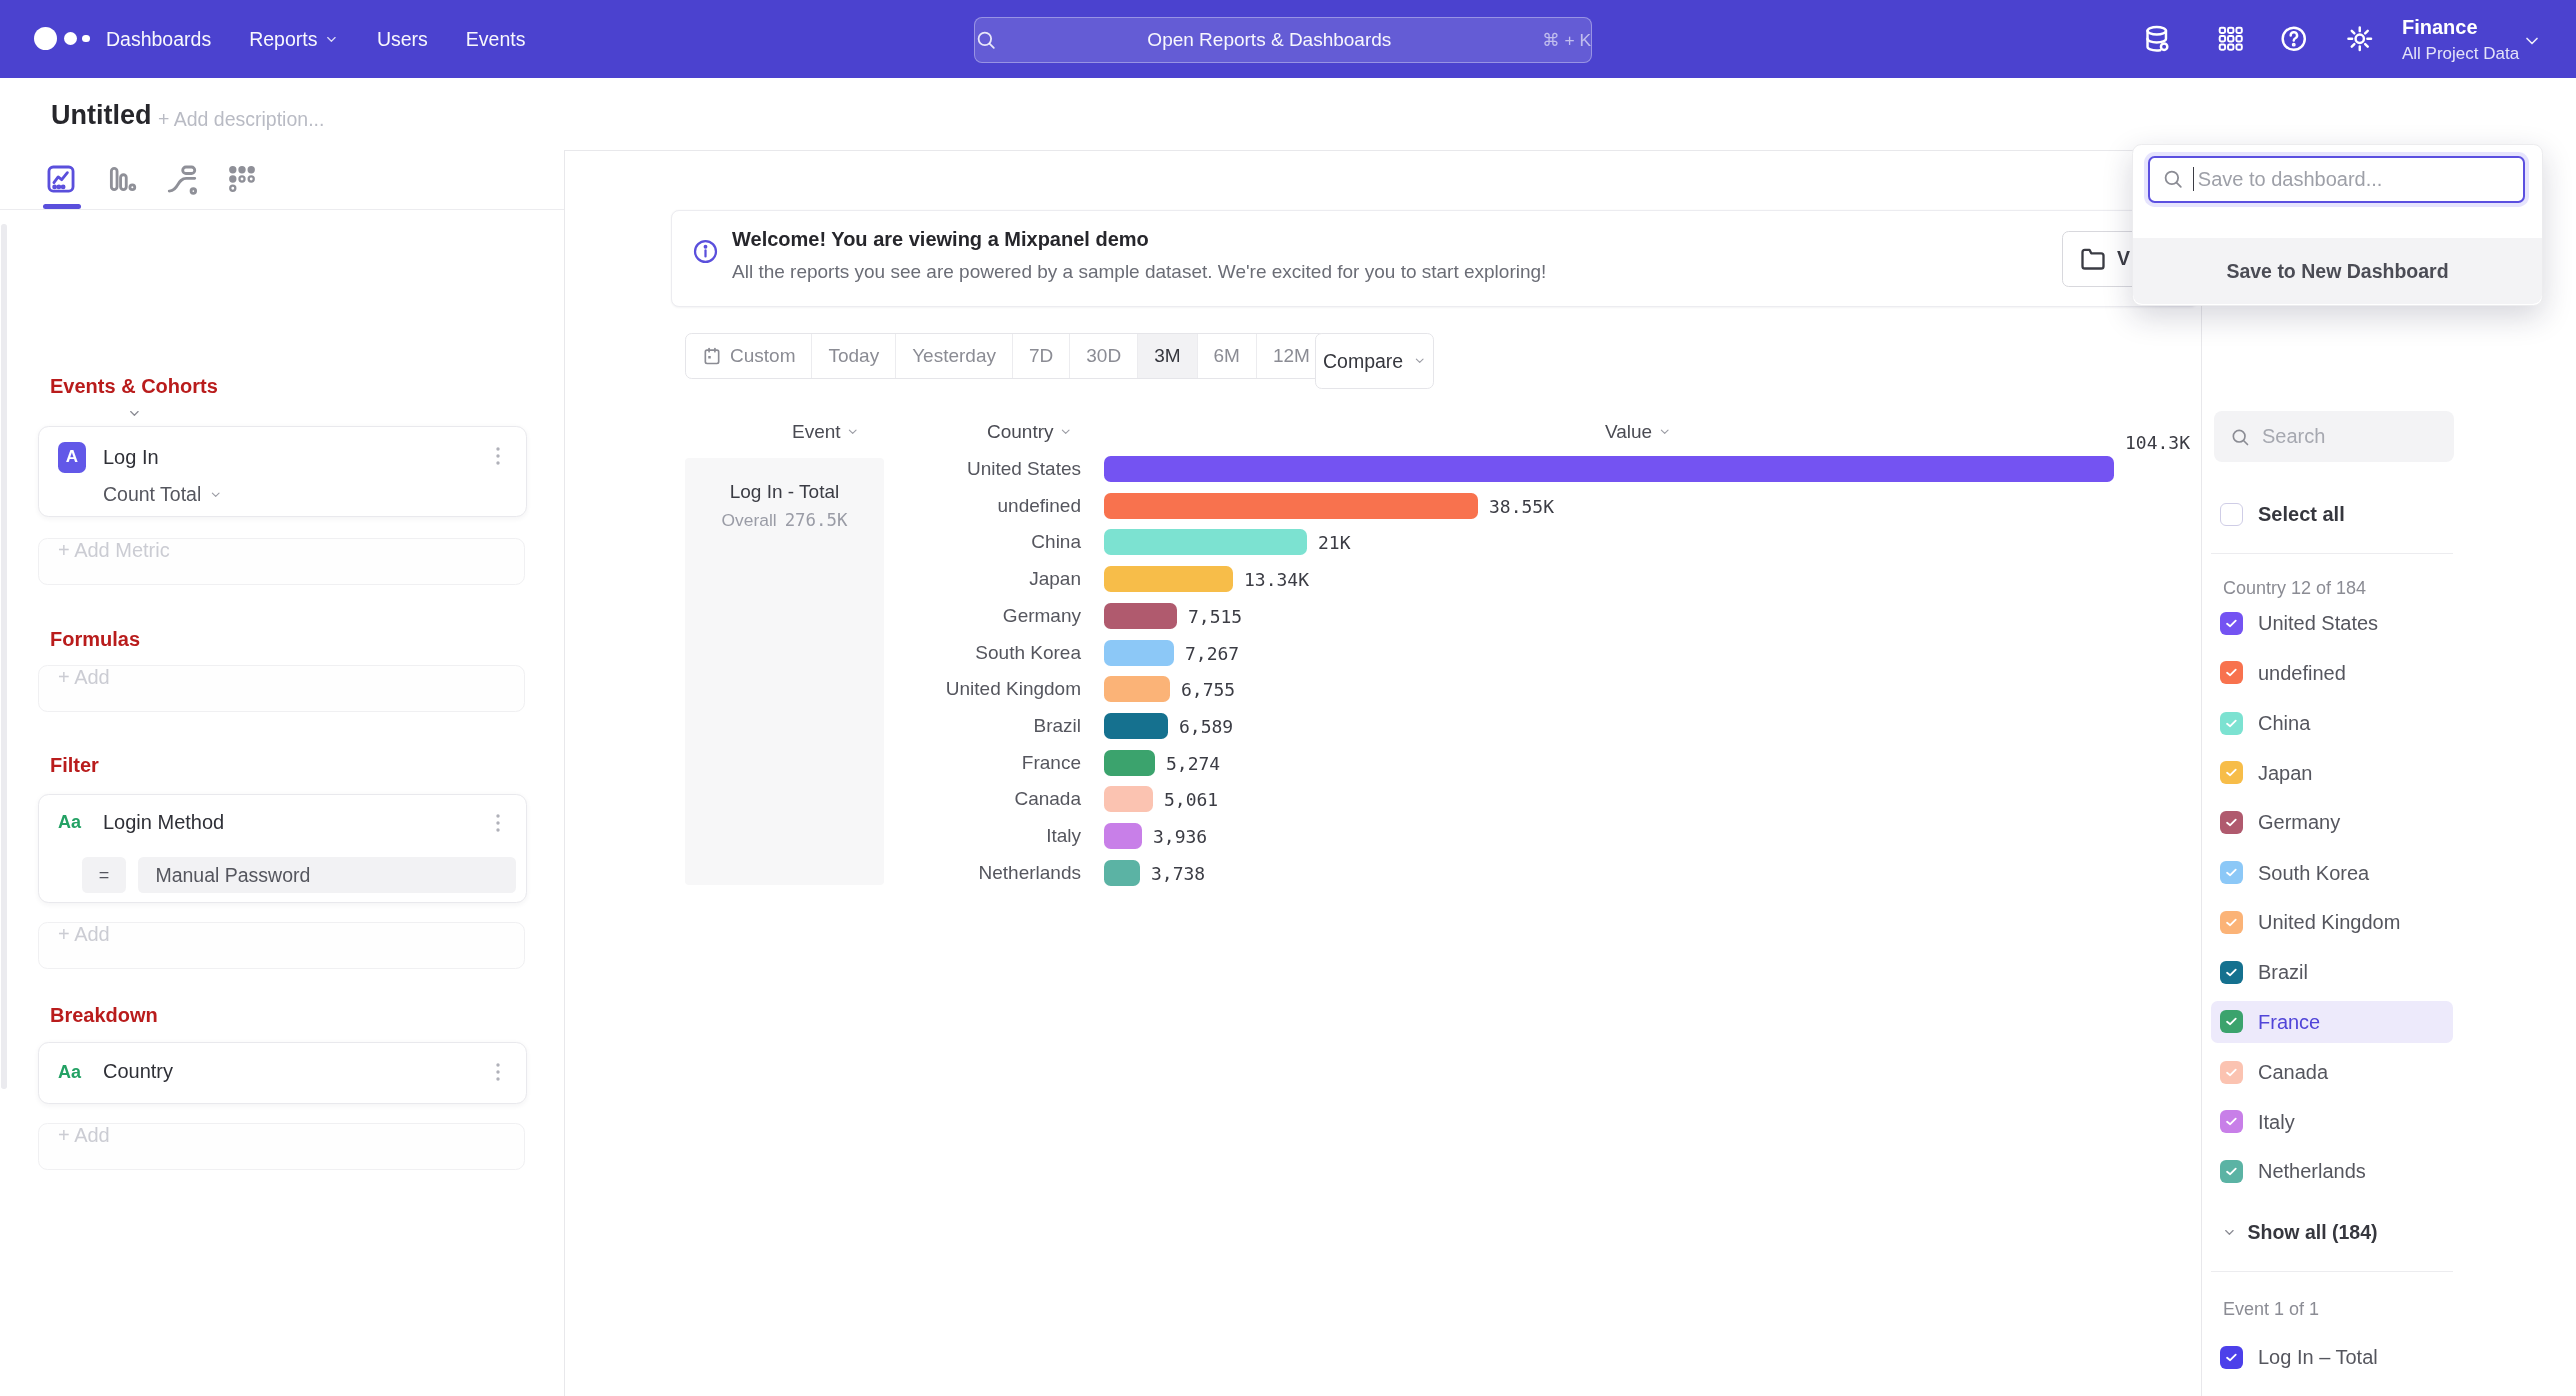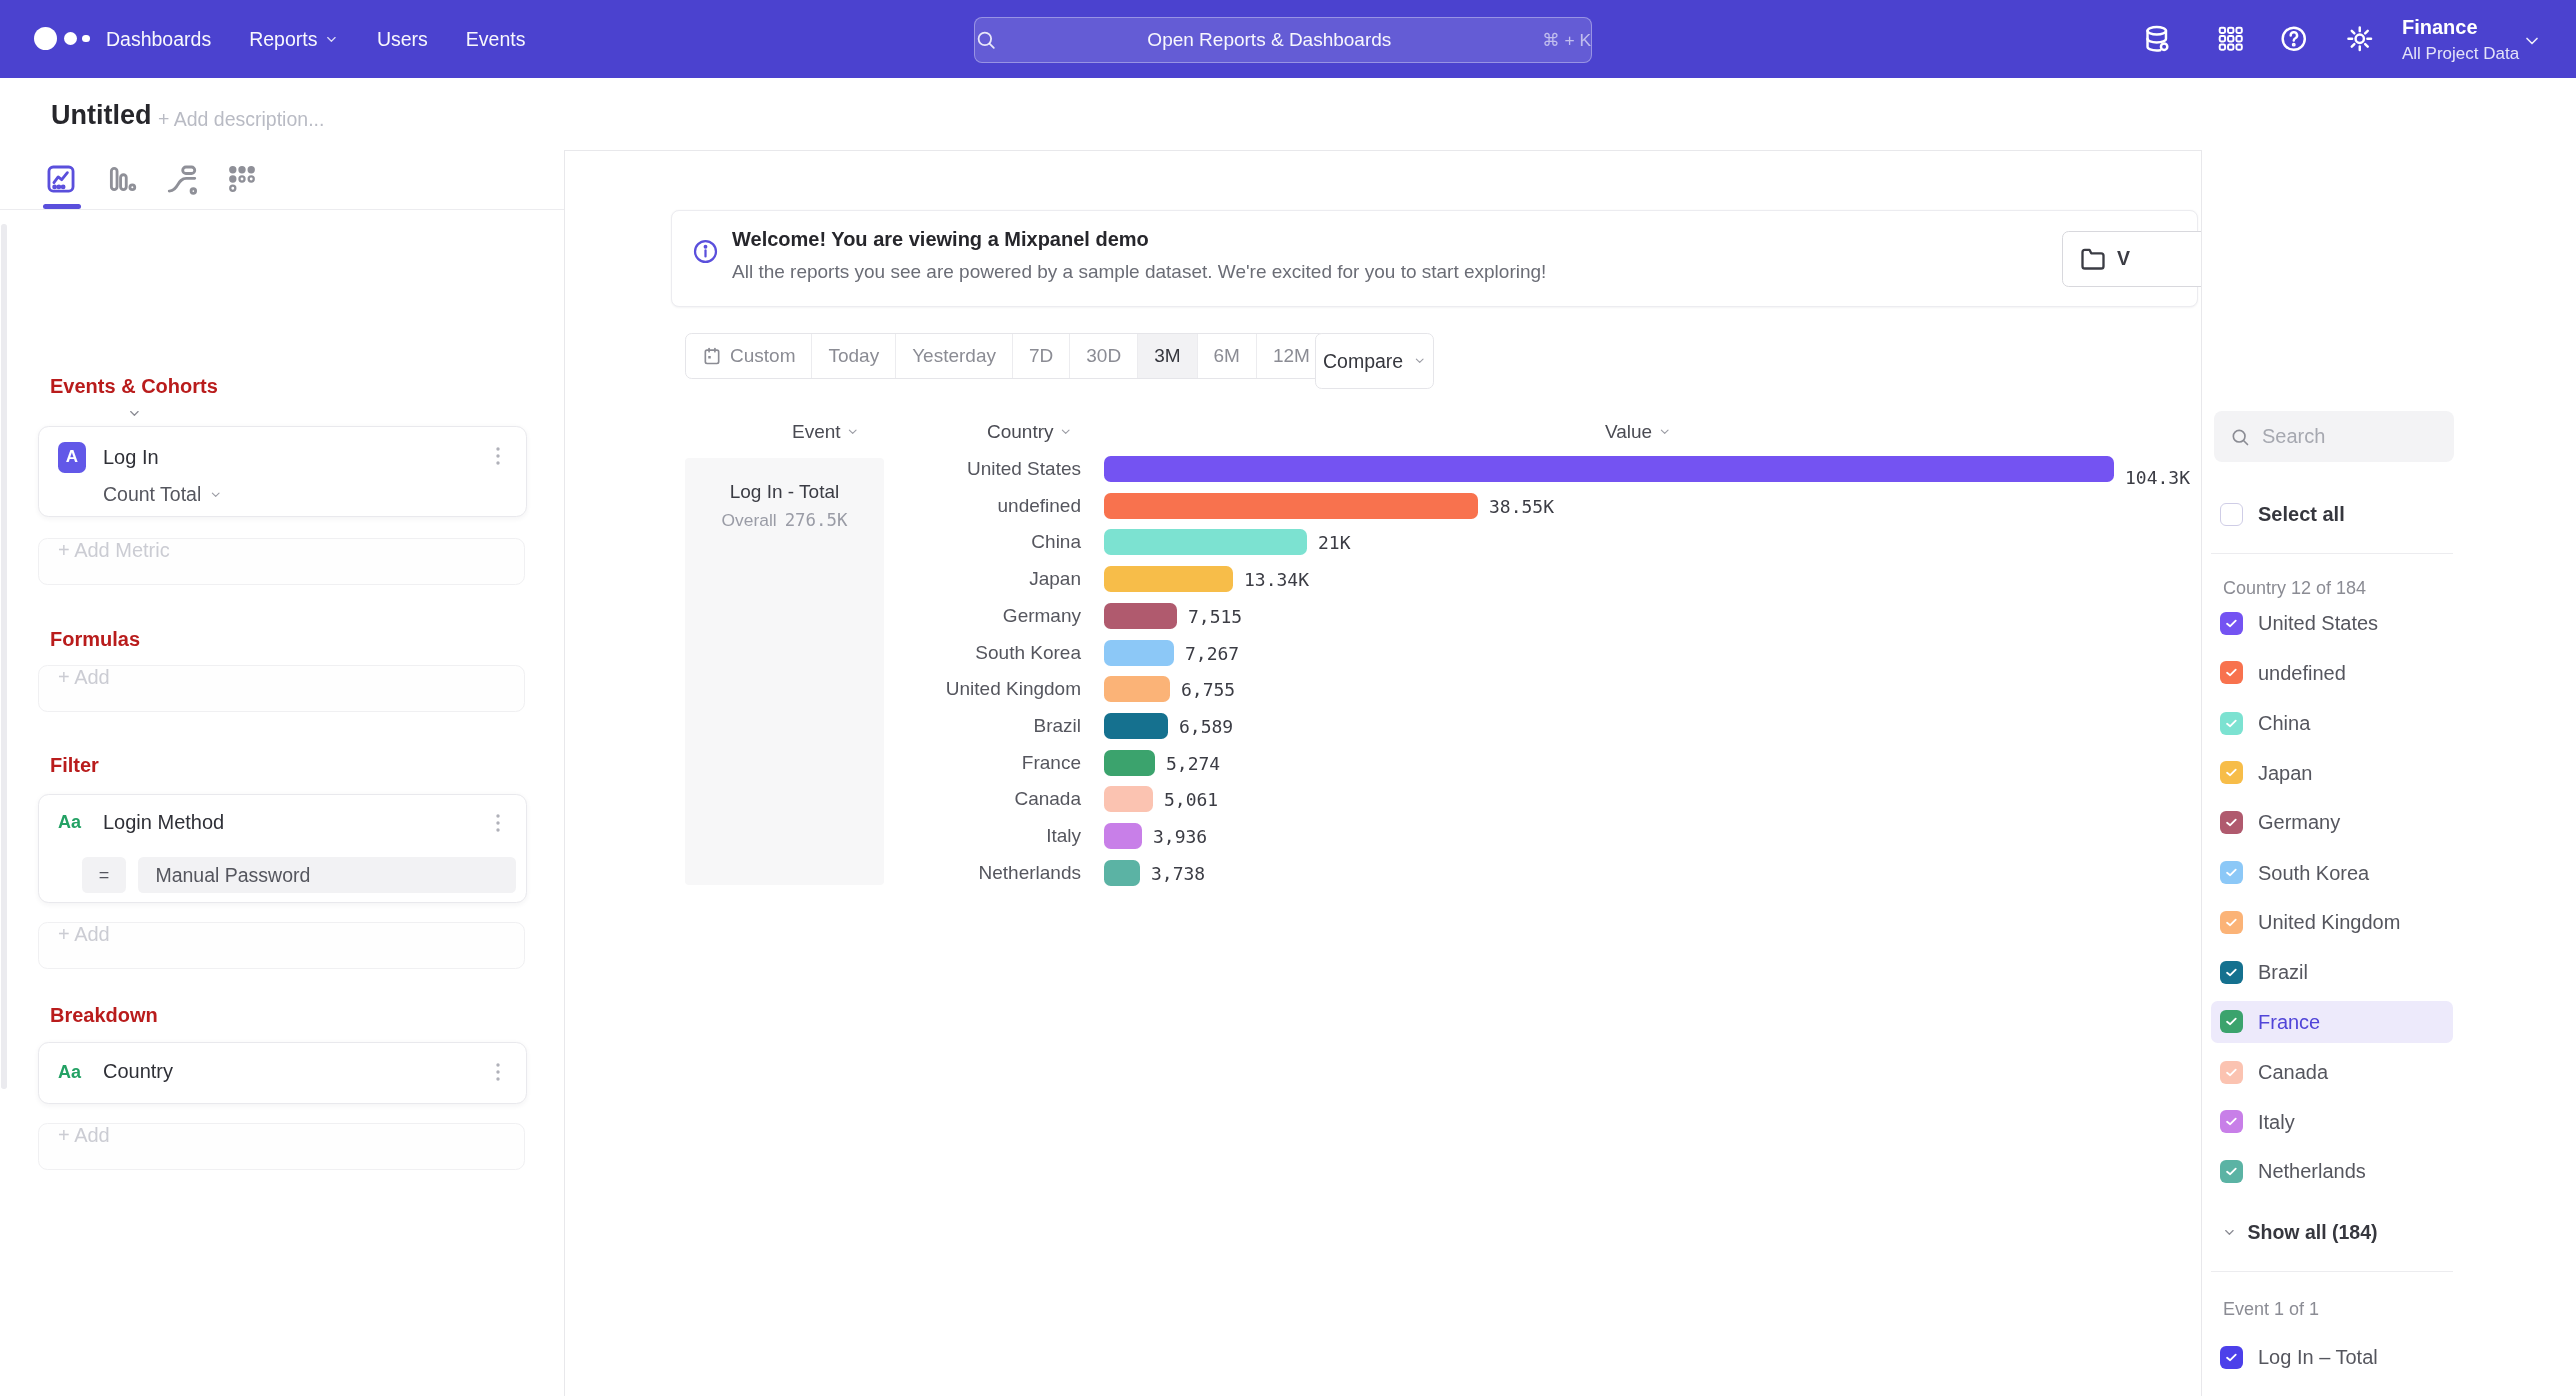--- a/index.html
+++ b/index.html
@@ -441,21 +441,21 @@
 
   <div class="event-block">
     <div class="eb-name">Log In - Total</div>
     <div class="eb-overall">
       <span>Overall</span><span class="num">276.5K</span>
     </div>
   </div>
   <div id="chart-rows">
       <div class="clabel" style="top: 457px;">United States</div>
       <div class="cbar" style="top: 456px; width: 1010px; background: rgb(116, 83, 242);"></div>
-      <div class="cval" style="top: 466px; left: 2125px; text-align: right;">104.3K</div>
+      <div class="cval" style="top: 431px; left: 2125px; text-align: right;">104.3K</div>
       <div class="clabel" style="top: 494px;">undefined</div>
       <div class="cbar" style="top: 493px; width: 374px; background: rgb(248, 114, 78);"></div>
       <div class="cval" style="top: 495px; left: 1489px;">38.55K</div>
       <div class="clabel" style="top: 530px;">China</div>
       <div class="cbar" style="top: 529px; width: 203px; background: rgb(124, 226, 209);"></div>
       <div class="cval" style="top: 531px; left: 1318px;">21K</div>
       <div class="clabel" style="top: 567px;">Japan</div>
       <div class="cbar" style="top: 566px; width: 129px; background: rgb(247, 189, 73);"></div>
       <div class="cval" style="top: 568px; left: 1244px;">13.34K</div>
       <div class="clabel" style="top: 604px;">Germany</div>
@@ -583,15 +583,26 @@
   </div>
   <div class="rp-div" style="top:1271px"></div>
   <div class="rp-count" style="top:1299px">Event 1 of 1</div>
   <span class="cb" id="event-cb" style="left: 2220px; top: 1346px; background: rgb(76, 64, 234);">
     <svg class="st" width="14.8" height="14.8" viewBox="0 0 24 24" style="stroke-width:3">
         <polyline points="5 12.5 10 16.5 19 7.5"></polyline>
       </svg>
   </span>
   <span class="rp-label" style="left:2258px;top:1345px">Log In – Total</span>
 
+  <div class="popover">
+    <div class="pop-input">
+      <svg class="st" width="21.5" height="21.5" viewBox="0 0 24 24">
+          <circle cx="11" cy="11" r="7"></circle>
+          <line x1="16.5" y1="16.5" x2="21" y2="21"></line>
+        </svg>
+      <span class="caret"></span>
+      <span class="ph">Save to dashboard...</span>
+    </div>
+    <div class="pop-item">Save to New Dashboard</div>
+  </div>
 
 </div>
 
 
 </body></html>

